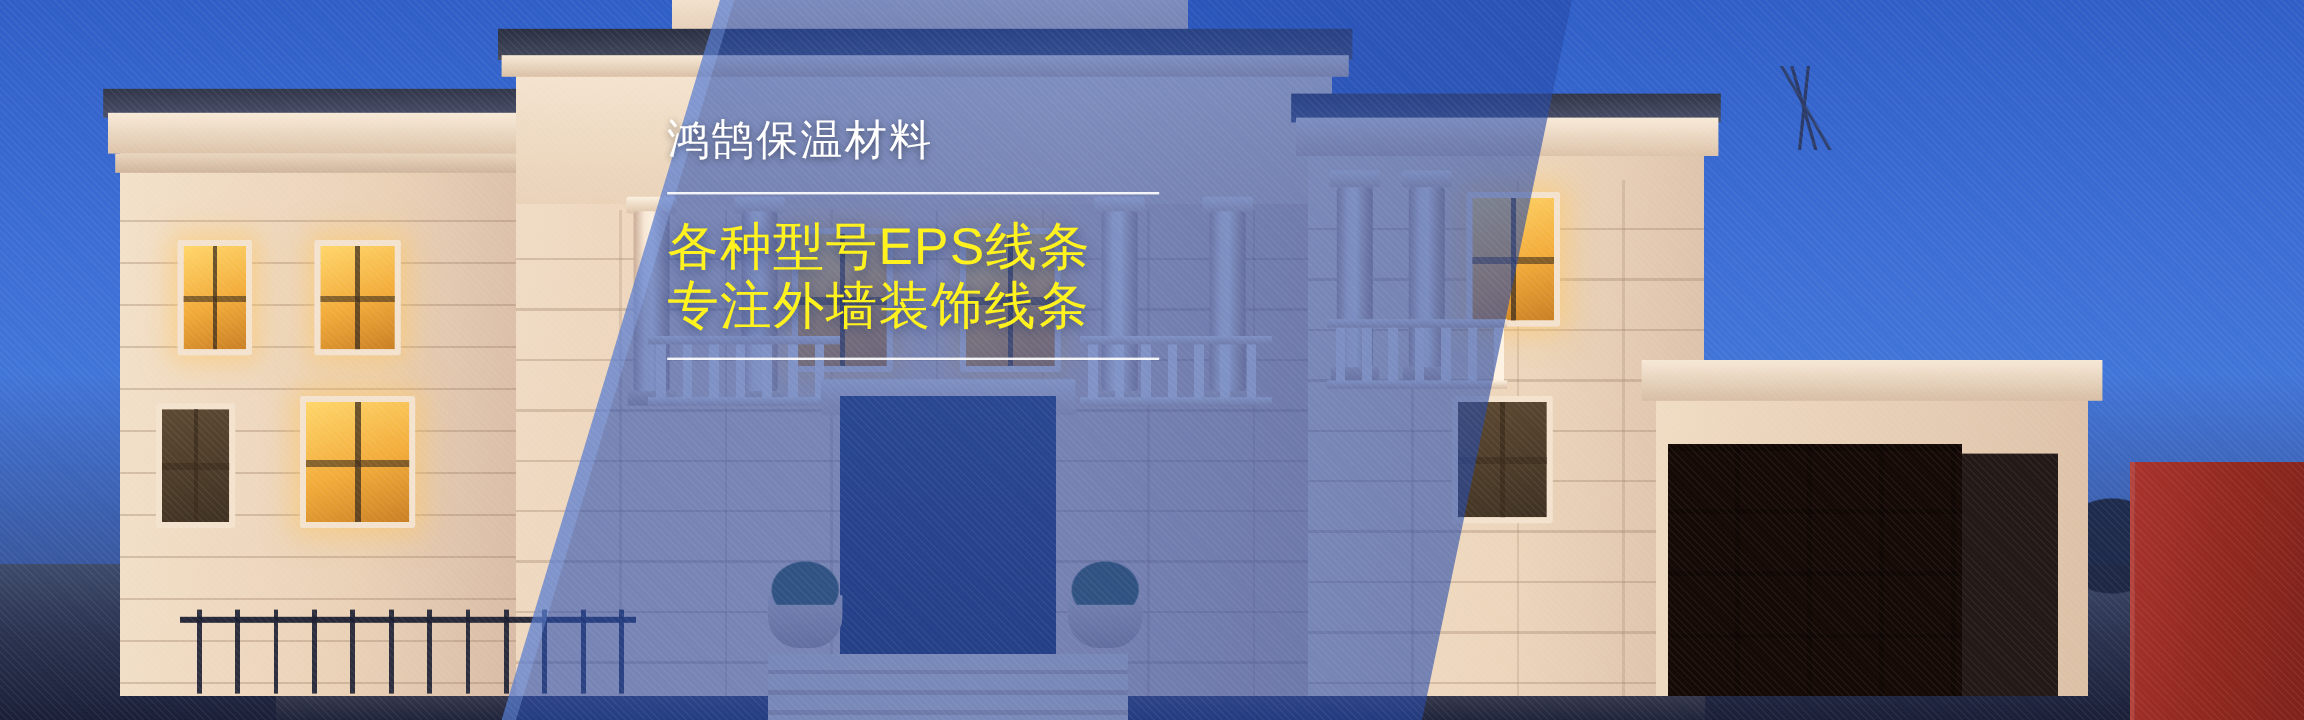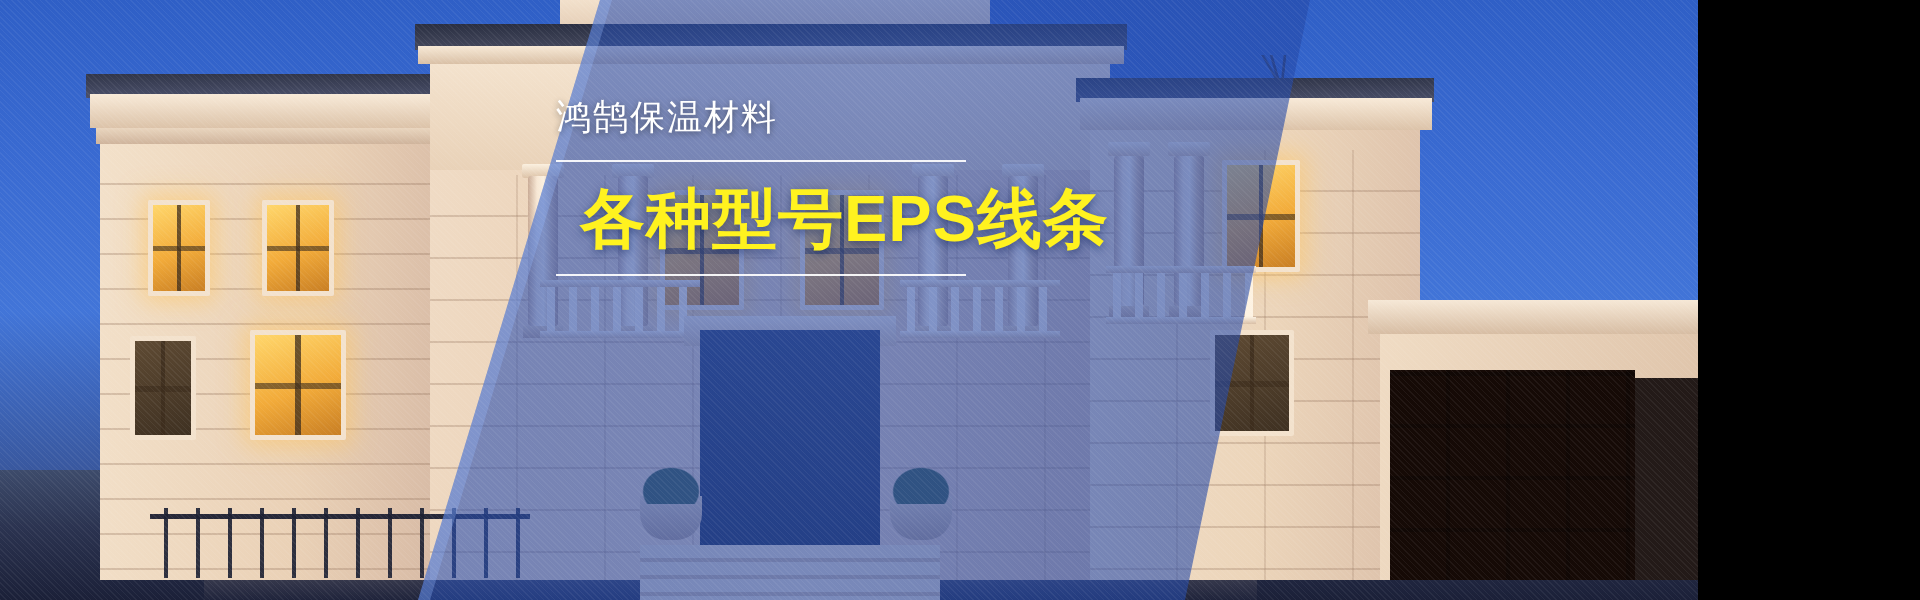--- a/index.html
+++ b/index.html
@@ -1,20 +1,20 @@
 <!DOCTYPE html>
 <html><head>
 <meta charset="utf-8">
 <style>
   * { margin:0; padding:0; box-sizing:border-box; }
   html,body { background:#000; }
 
   .banner{
     position:relative;
-    width:1698px; height:600px;
+    width:1920px; height:600px;
     overflow:hidden;
     font-family:"Liberation Sans","DejaVu Sans",sans-serif;
     background:#4c1d95;
   }
 
   
   .sky{
     position:absolute; inset:0;
     background:
       linear-gradient(180deg,#2f5fc6 0%, #3a6bd2 28%, #4275d8 52%, #39589f 78%, #27365e 100%);
@@ -261,24 +261,23 @@
     letter-spacing:2px; font-weight:400;
     text-shadow:0 2px 6px rgba(0,0,0,.45);
     white-space:nowrap;
   }
   .rule{
     height:2px; background:#ffffff; opacity:.92;
     margin:22px 0 20px 0; width:410px;
   }
   .rule.bottom{ margin:18px 0 20px 0; width:410px; }
   .headline{
-    font-size:65px; line-height:1.14; font-weight:bold;
+    font-size:43px; line-height:1.14; font-weight:normal;
     color:#fff21f; letter-spacing:1px; white-space:nowrap;
     text-shadow:0 3px 10px rgba(10,30,90,.55);
-    margin-left:24px;
   }
   .tagline{
     font-size:30px; color:#ffffff; letter-spacing:3px;
     white-space:nowrap;
     text-shadow:0 2px 6px rgba(0,0,0,.4);
   }
 </style>
 </head>
 <body>
 
@@ -391,18 +390,19 @@
   <div class="overlay-edge-l"></div>
 
   <div class="hatch"></div>
 
   <div class="textblock">
     <div class="brand">鸿鹄保温材料</div>
 
     <div class="rule"></div>
 
     <div class="headline">各种型号EPS线条</div>
+    <div class="headline">专注外墙装饰线条</div>
 
     <div class="rule bottom"></div>
 
   </div>
 
 </div>
 
 </body></html>

